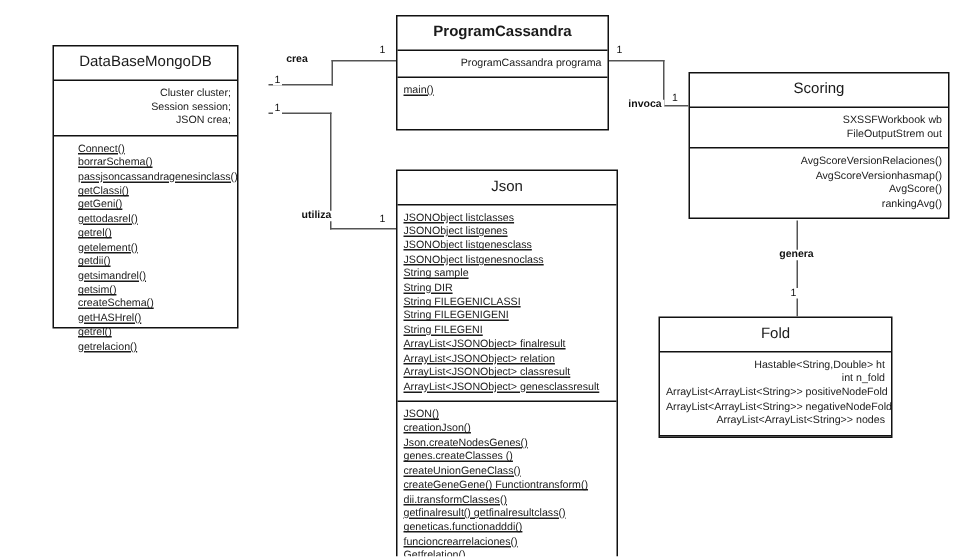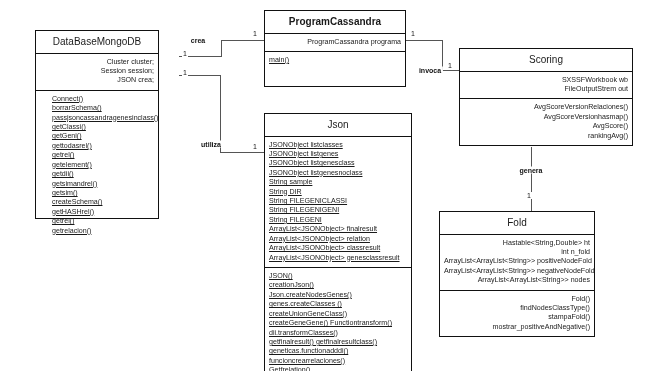--- a/index.html
+++ b/index.html
@@ -204,21 +204,15 @@
 
   <div class="uml-class" style="left:439px; top:211px; width:156px;">
     <div class="uml-name">Fold</div>
     <div class="uml-attrs center">
       <div class="row">Hastable&lt;String,Double&gt; ht</div>
       <div class="row">int n_fold</div>
       <div class="row">ArrayList&lt;ArrayList&lt;String&gt;&gt; positiveNodeFold</div>
       <div class="row">ArrayList&lt;ArrayList&lt;String&gt;&gt; negativeNodeFold</div>
       <div class="row">ArrayList&lt;ArrayList&lt;String&gt;&gt; nodes</div>
     </div>
-    <div class="uml-ops center">
-      <div class="row">Fold()</div>
-      <div class="row">findNodesClassType()</div>
-      <div class="row">stampaFold()</div>
-      <div class="row">mostrar_positiveAndNegative()</div>
-    </div>
   </div>
 
 </div>
 
 </body></html>

